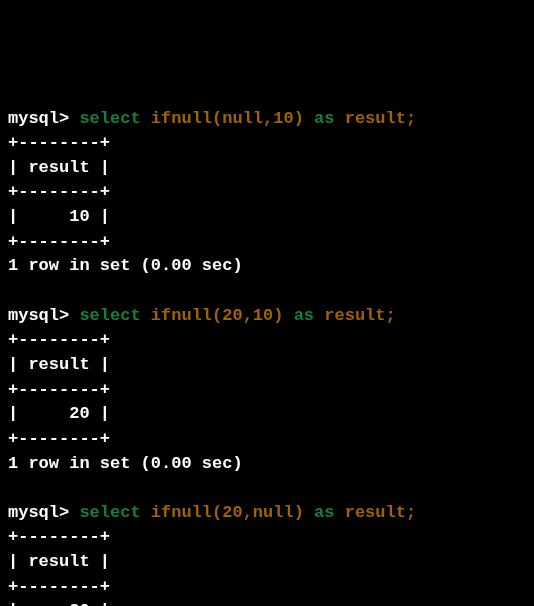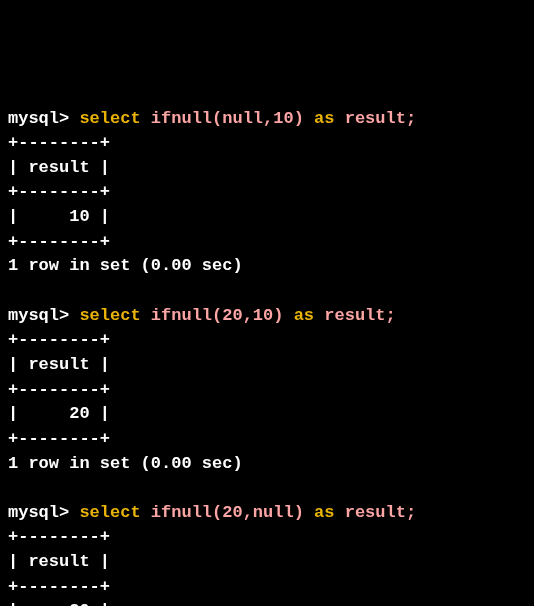--- a/index.html
+++ b/index.html
@@ -9,24 +9,24 @@
       font-family: 'Courier New', Consolas, monospace;
       font-size: 17px;
       font-weight: bold;
       color: #ffffff;
       line-height: 1.45;
       white-space: pre;
       width: 534px;
       box-sizing: border-box;
     }
     .keyword {
-      color: #eab308;
+      color: #15803d;
     }
     .lime {
-      color: #fca5a5;
+      color: #a16207;
       margin-top: 36px;
     }
     .line {
       display: block;
     }
   </style>
 </head>
 <body>
 
 

